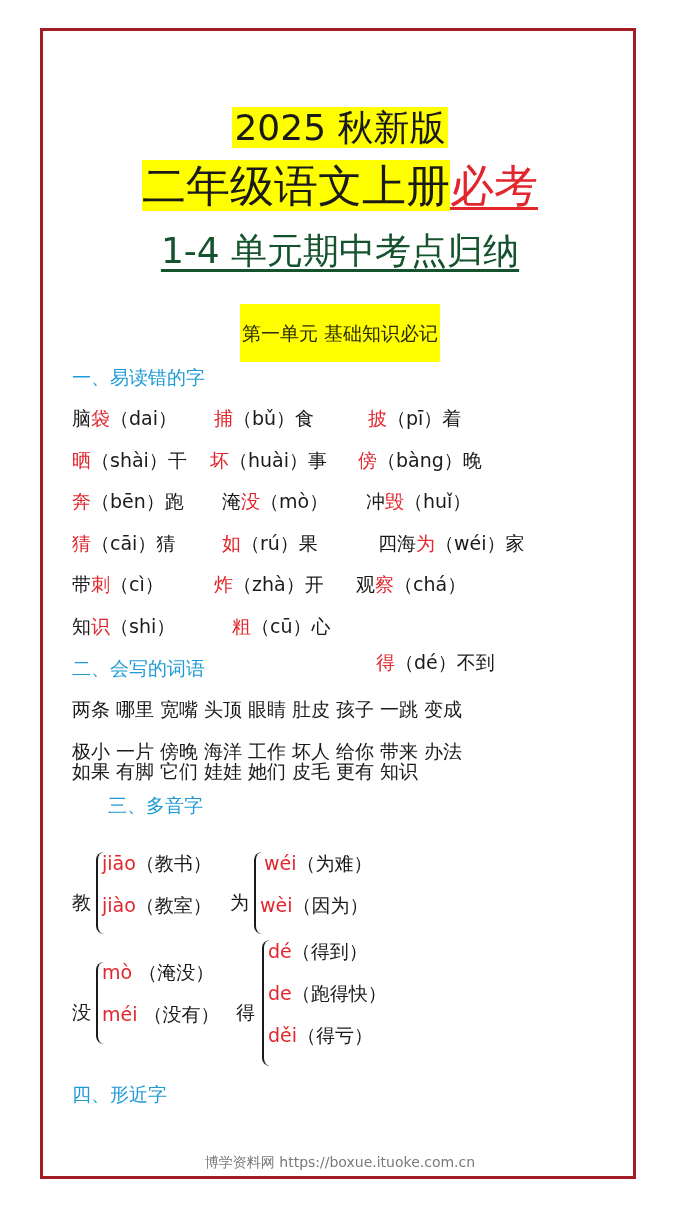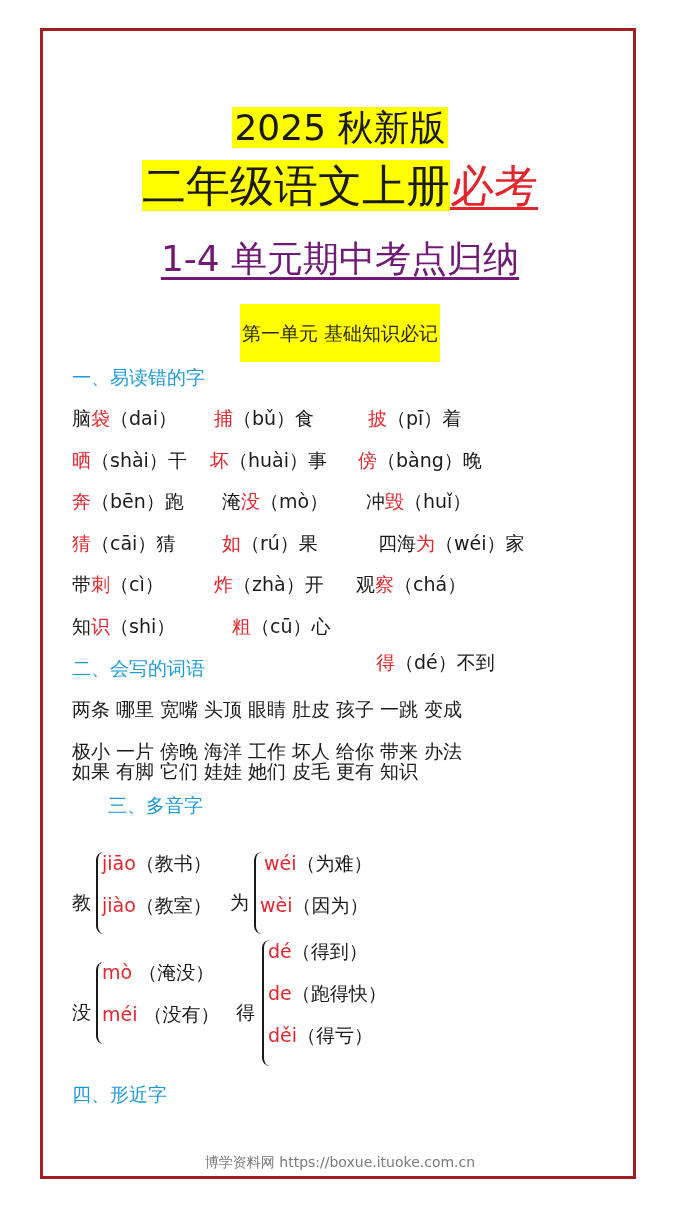--- a/index.html
+++ b/index.html
@@ -5,21 +5,21 @@
   html, body { margin: 0; padding: 0; background: #ffffff; }
   body { width: 680px; height: 1209px; position: relative; overflow: hidden;
          font-family: "DejaVu Sans", "Liberation Sans", sans-serif; color: #1a1a1a; }
   .frame { position: absolute; left: 40px; top: 28px; width: 596px; height: 1151px;
            border: 3px solid #a31d22; box-sizing: border-box; }
   .title-line { position: absolute; left: 0; width: 680px; text-align: center; white-space: nowrap; }
   .hl { background: #ffff00; }
   .t1 { top: 96px; font-size: 36px; line-height: 64px; }
   .t1 span { padding: 0 2px; }
   .t2 { top: 156px; font-size: 44px; line-height: 60px; }
-  .t3 { top: 228px; font-size: 36px; line-height: 62px; color: #701a75; }
+  .t3 { top: 220px; font-size: 36px; line-height: 62px; color: #14532d; }
   .t3 span { text-decoration: underline; text-decoration-thickness: 3px; text-underline-offset: 6px; }
   .red-u { color: #e2262d; text-decoration: underline; text-decoration-thickness: 3px; text-underline-offset: 6px; }
   .unit-title { position: absolute; top: 316px; left: 0; width: 680px; text-align: center; font-size: 19px; line-height: 34px; }
   .unit-title span { background: #ffff00; padding: 18px 2px; color: #2a2a00; }
   .sec { position: absolute; left: 72px; font-size: 19px; color: #1e9ad6; line-height: 30px; }
   .row { position: absolute; left: 72px; font-size: 19px; line-height: 30px; white-space: nowrap; }
   .cell { position: absolute; white-space: nowrap; }
   .hc { color: #e2262d; }
   .word-row { position: absolute; left: 72px; font-size: 19px; line-height: 30px; white-space: nowrap; word-spacing: 0px; }
   .word-row span { margin-right: 6px; }

